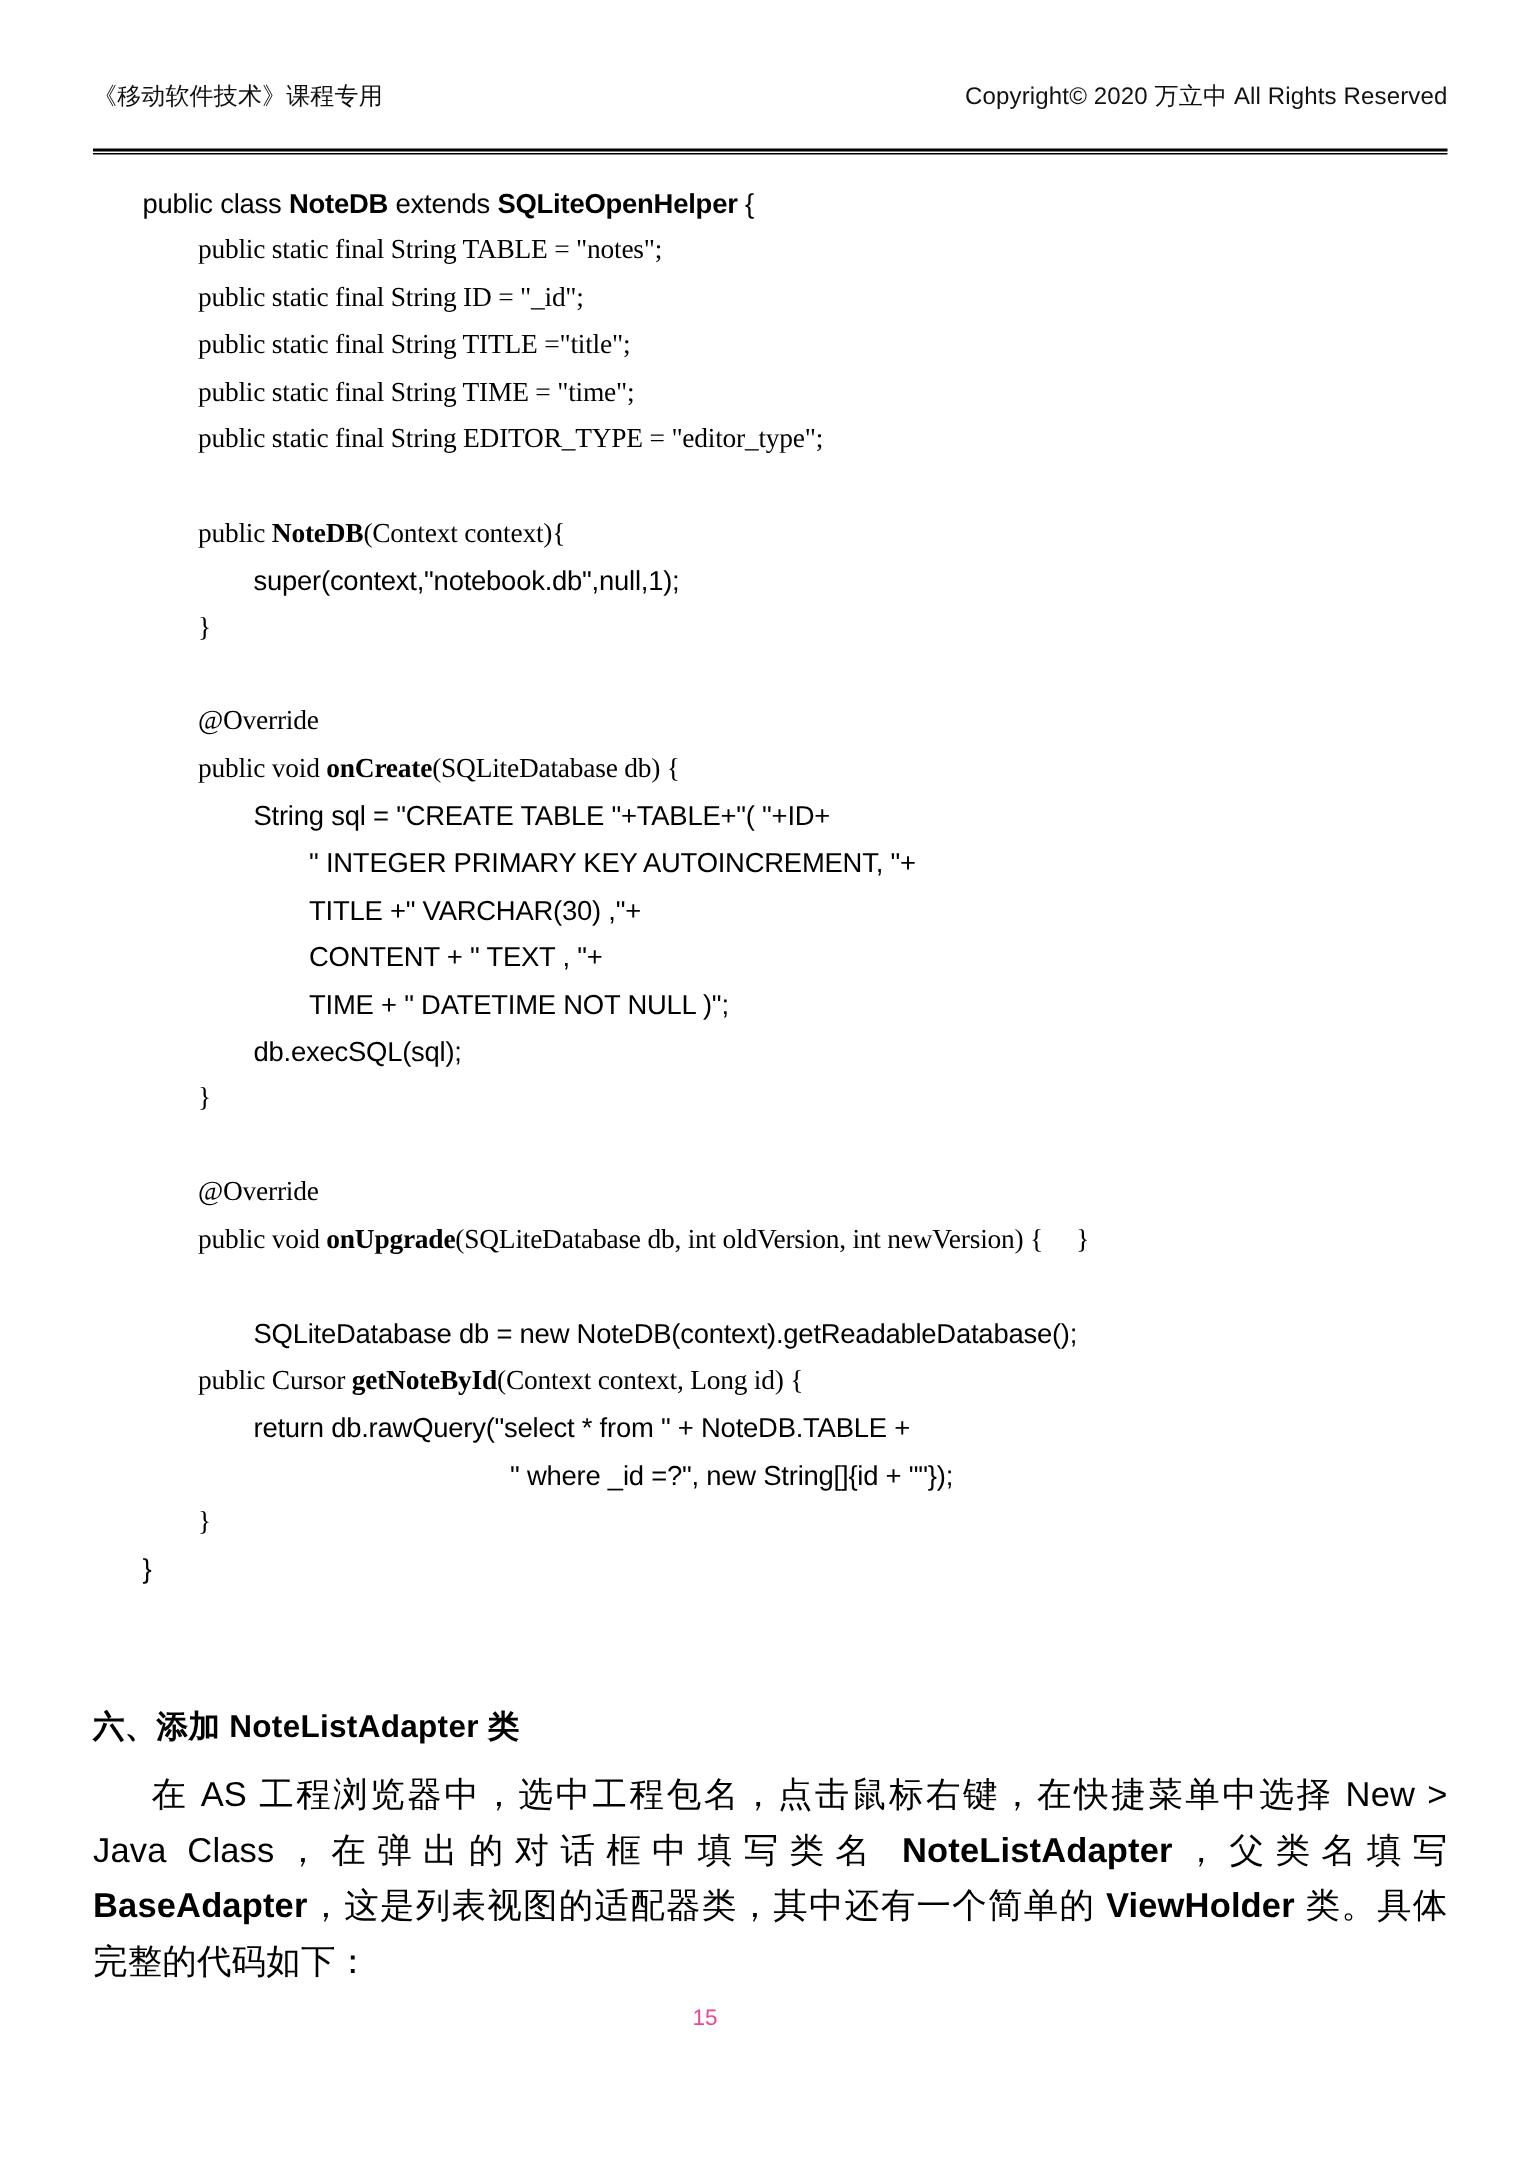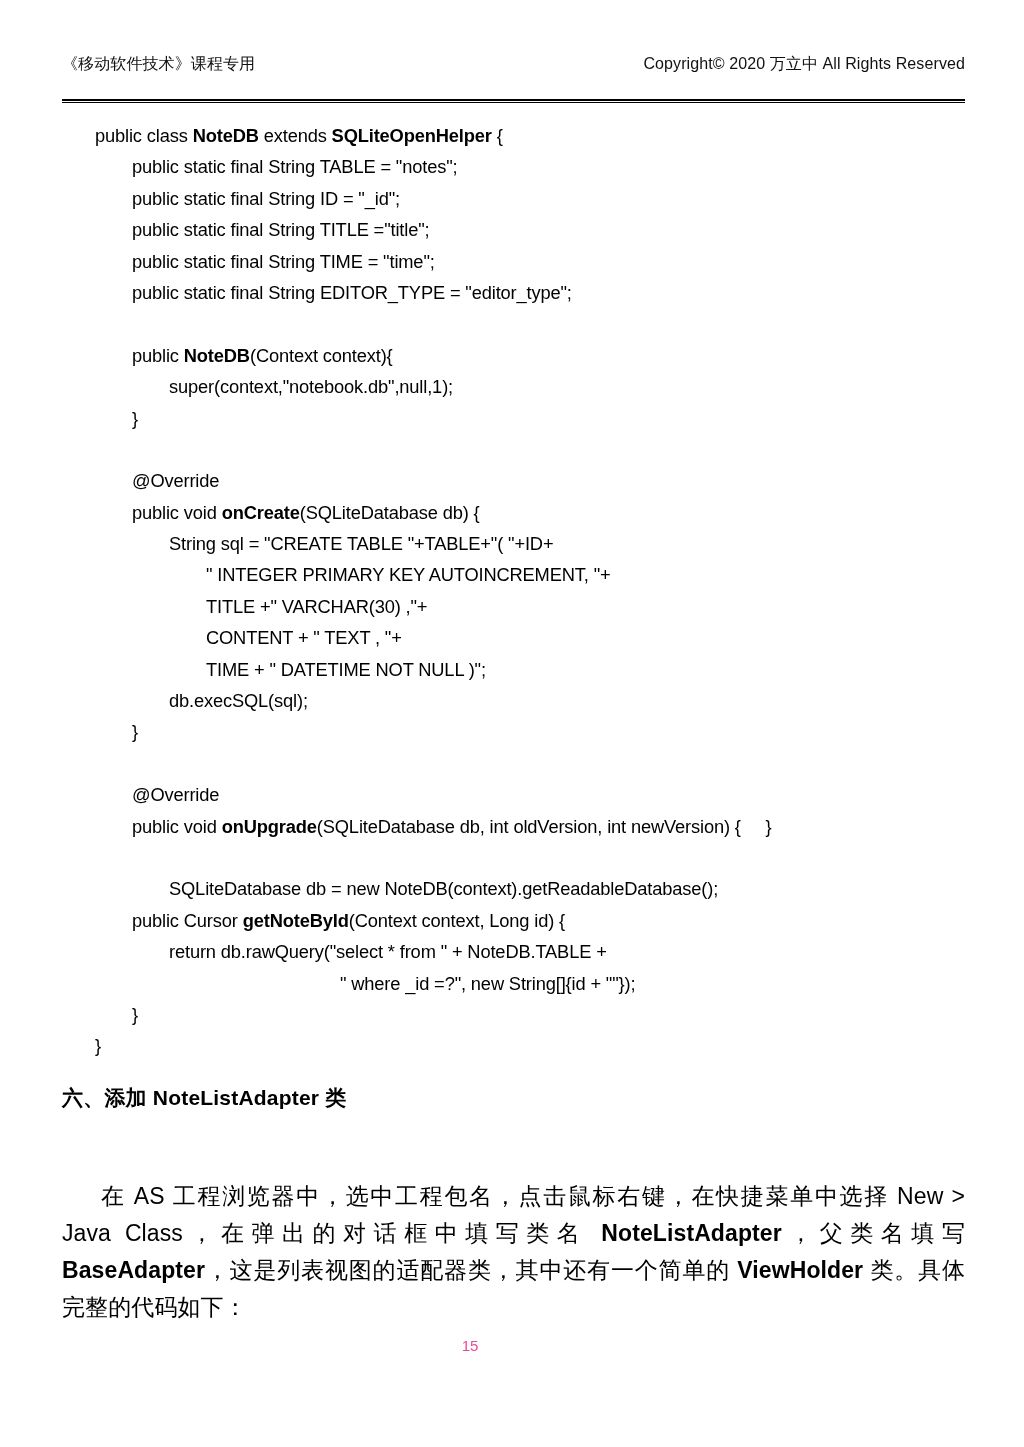--- a/index.html
+++ b/index.html
@@ -75,30 +75,30 @@
     font-size: 18.3px;
     white-space: pre;
     color: #000;
     letter-spacing: -0.15px;
   }
   .code-line .b { font-weight: bold; }
   .code-line.blank { color: transparent; }
 
   
   .i0 { padding-left: 95px; }
-  .i1 { padding-left: 132px; }
+  .i1 { padding-left: 132px; font-family: Liberation Serif, serif; }
   .i2 { padding-left: 169px; }
   .i3 { padding-left: 206px; }
   .i-cont { padding-left: 340px; }
 
   
   .section-heading {
     position: absolute;
     left: 62px;
-    top: 1084px;
+    top: 1137px;
     font-size: 21px;
     font-weight: bold;
     letter-spacing: 0.2px;
     white-space: nowrap;
   }
 
   
   .body-para {
     position: absolute;
     left: 62px;

